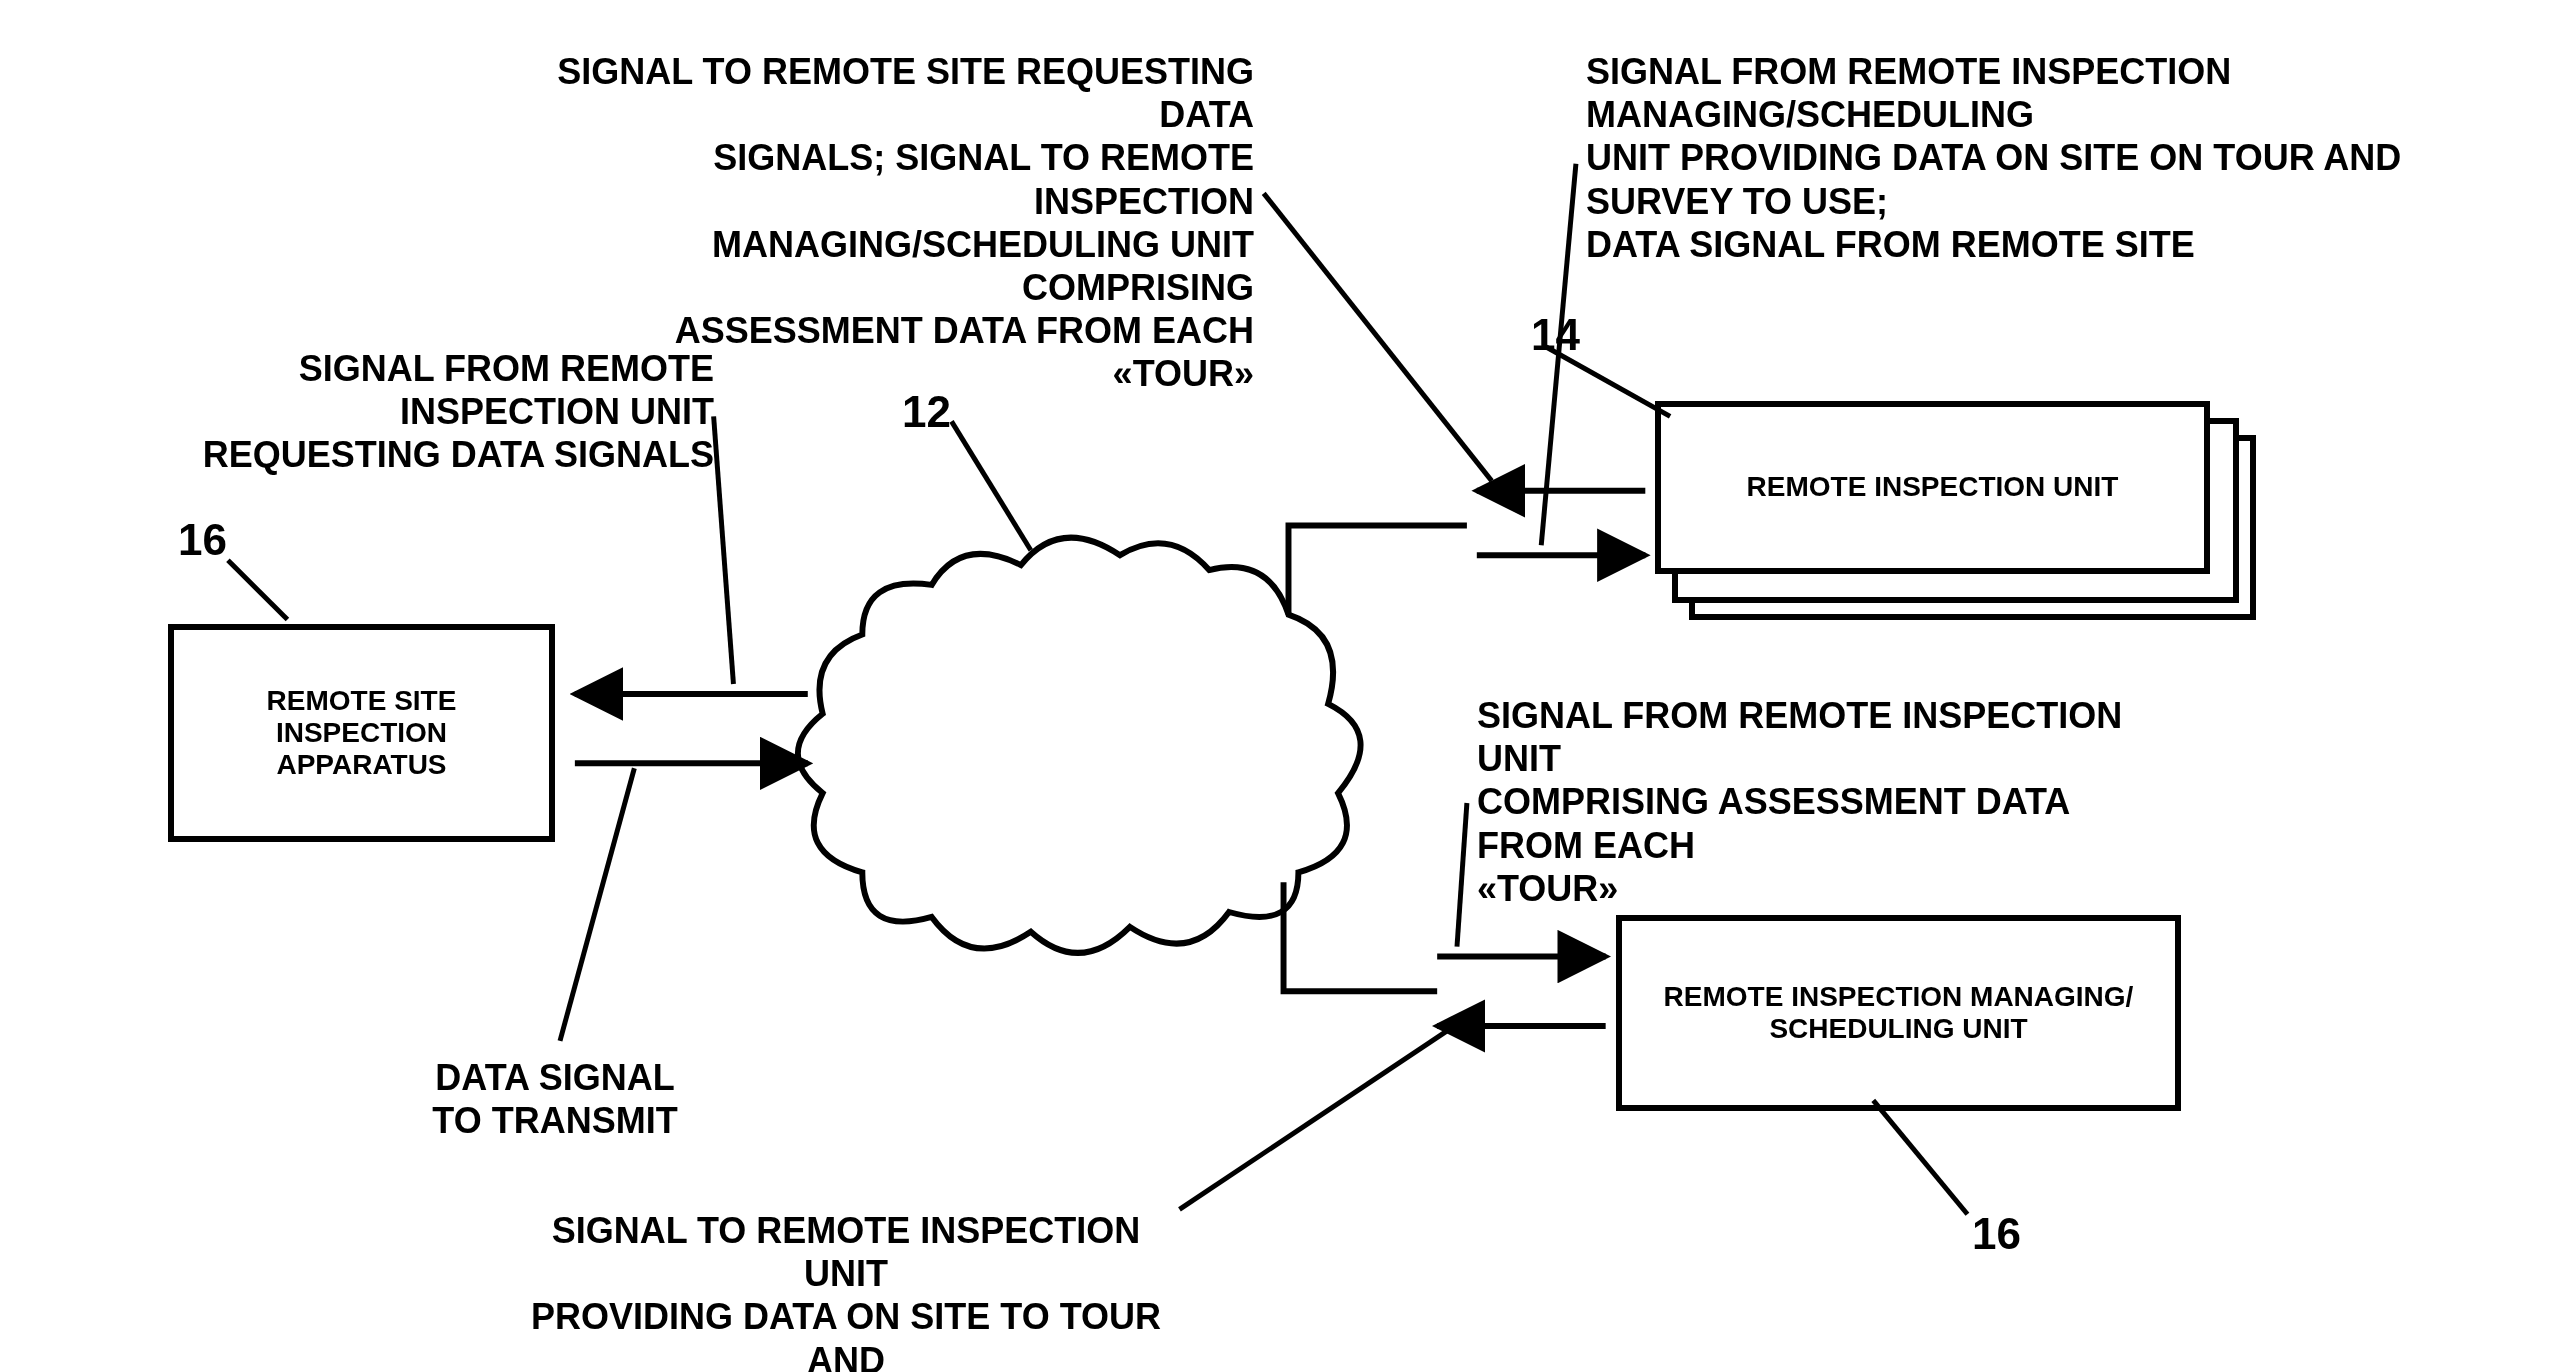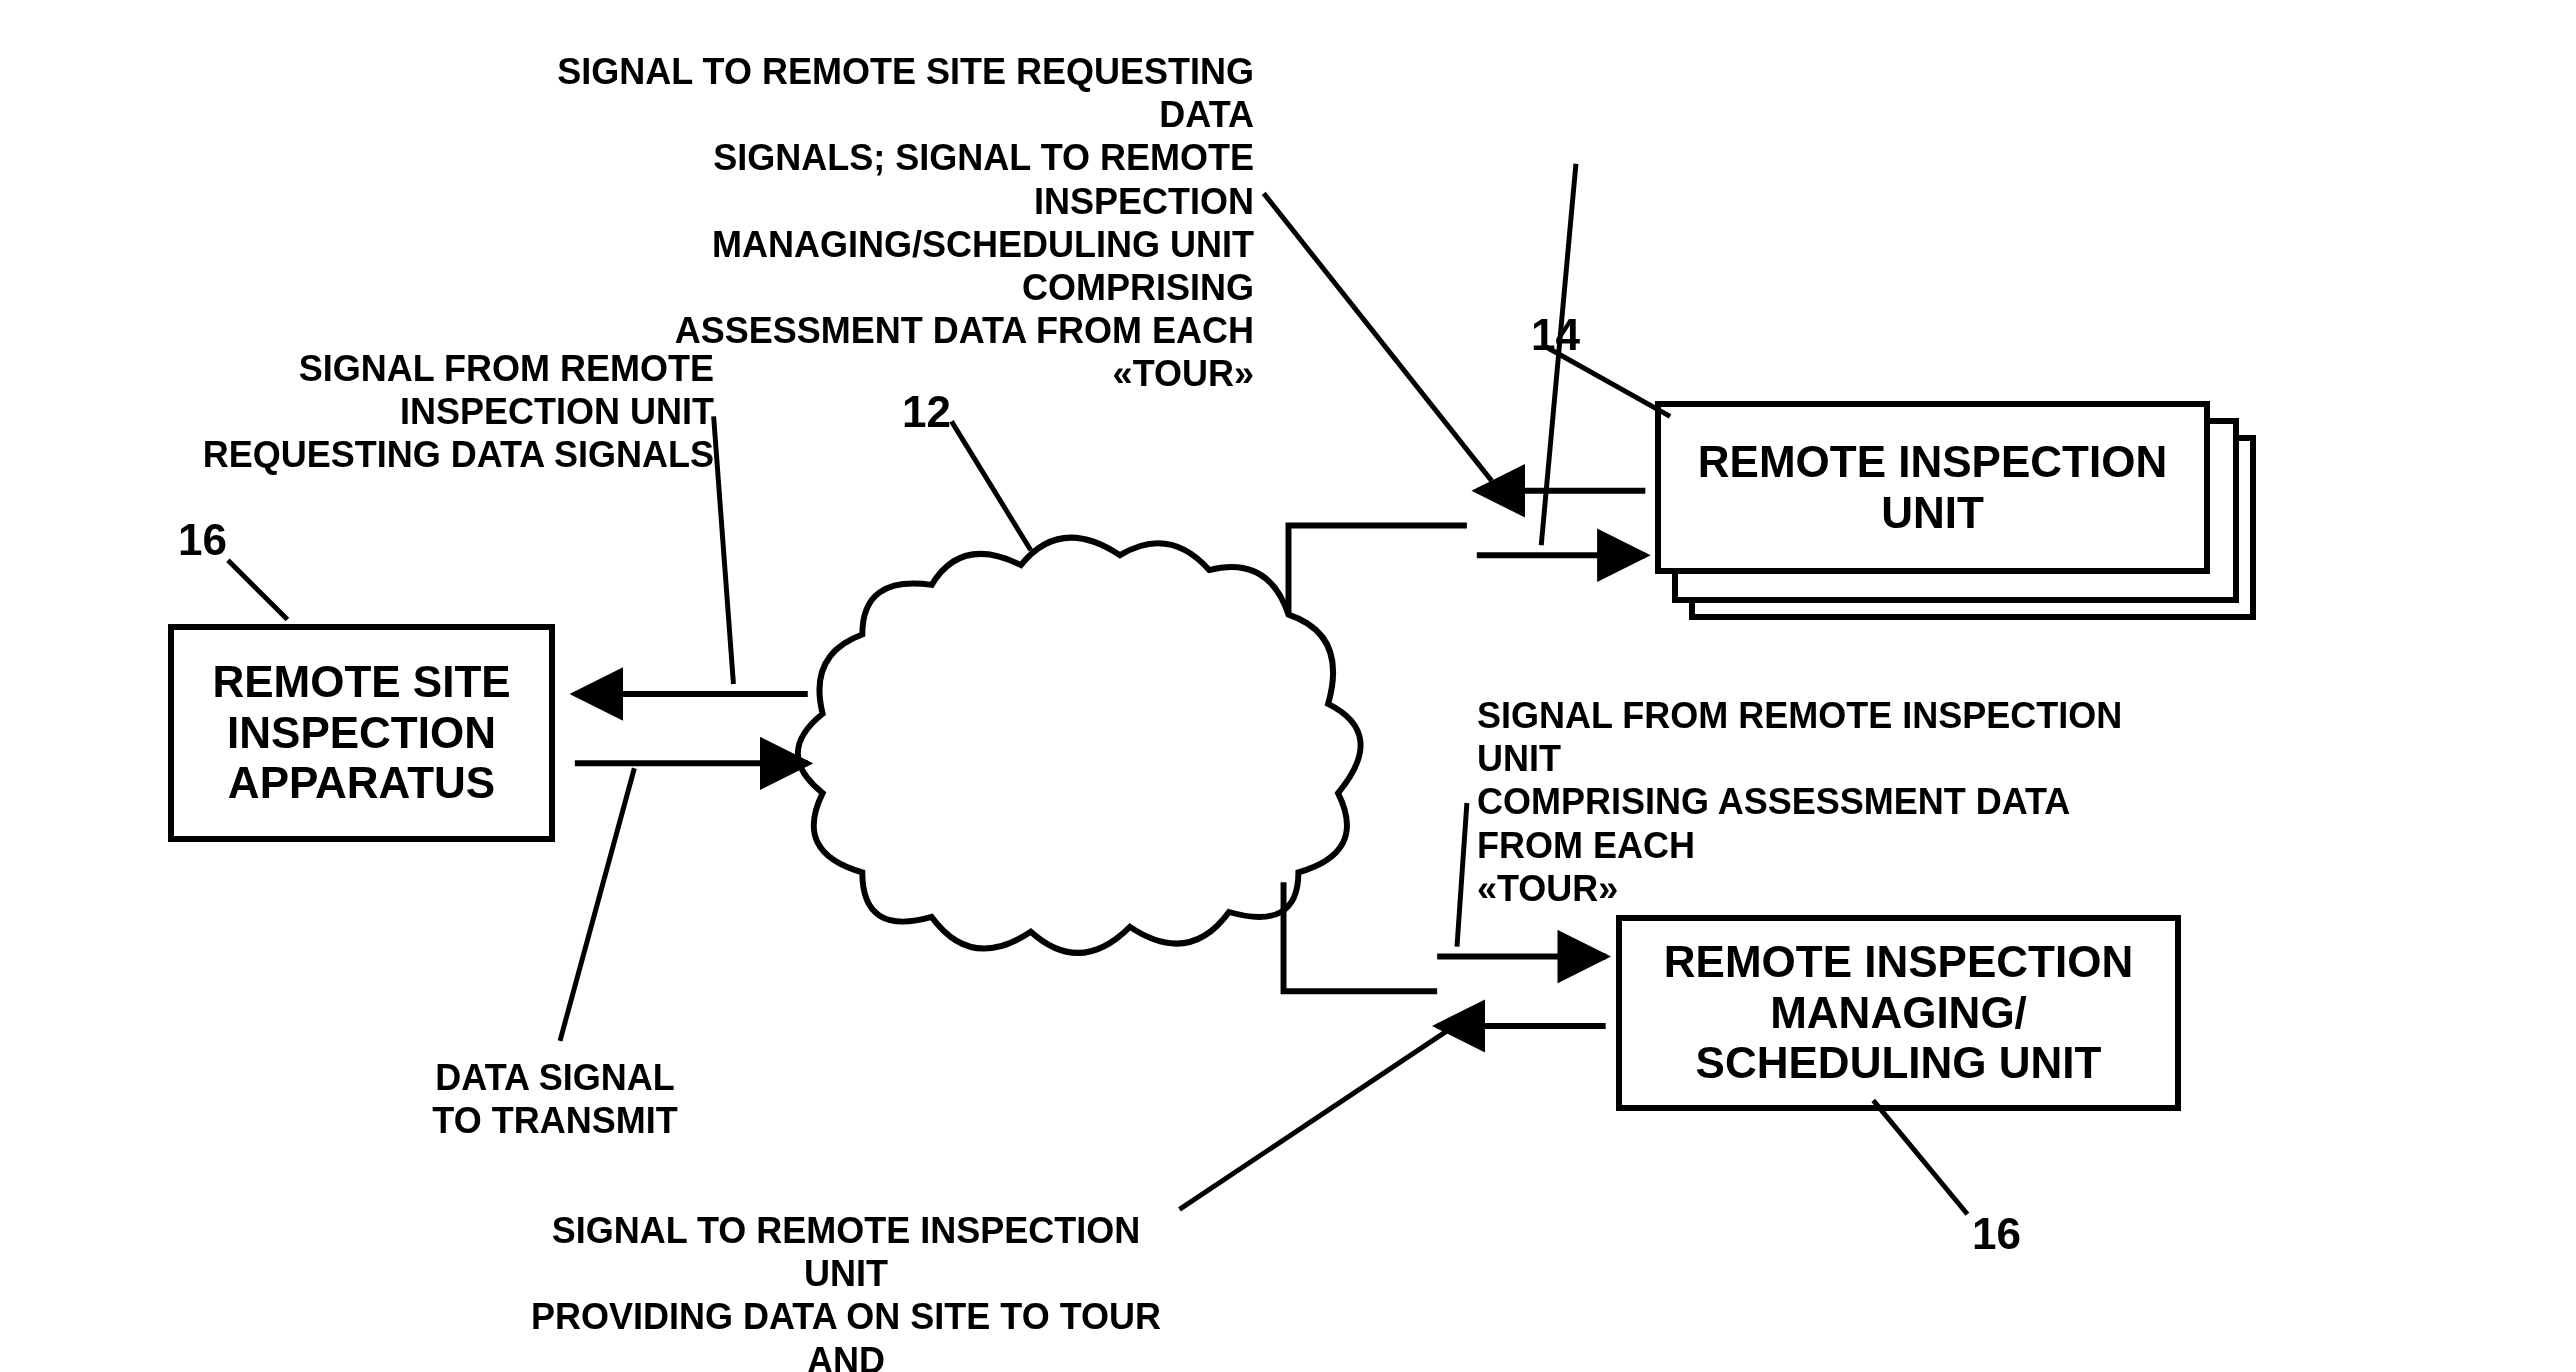--- a/index.html
+++ b/index.html
@@ -18,21 +18,21 @@
     height: 1373px;
   }
   .box {
     position: absolute;
     border: 6px solid #000;
     background: #fff;
     display: flex;
     align-items: center;
     justify-content: center;
     text-align: center;
-    font-size: 44px;
+    font-size: 28px;
     line-height: 1.15;
     padding: 10px 20px;
     box-sizing: border-box;
   }
   .anno {
     position: absolute;
     font-size: 36px;
     line-height: 1.2;
     text-align: left;
     white-space: pre-line;
@@ -84,20 +84,23 @@
     <span>REMOTE INSPECTION
 MANAGING/
 SCHEDULING UNIT</span>
   </div>
 
   <div class="anno right" style="left:540px; top:50px; width:714px;">SIGNAL TO REMOTE SITE REQUESTING DATA
 SIGNALS; SIGNAL TO REMOTE INSPECTION
 MANAGING/SCHEDULING UNIT COMPRISING
 ASSESSMENT DATA FROM EACH «TOUR»</div>
 
+  <div class="anno" style="left:1586px; top:50px; width:971px;">SIGNAL FROM REMOTE INSPECTION MANAGING/SCHEDULING
+UNIT PROVIDING DATA ON SITE ON TOUR AND SURVEY TO USE;
+DATA SIGNAL FROM REMOTE SITE</div>
 
   <div class="anno right" style="left:99px; top:347px; width:615px;">SIGNAL FROM REMOTE INSPECTION UNIT
 REQUESTING DATA SIGNALS</div>
 
   <div class="anno center" style="left:426px; top:1056px; width:258px;">DATA SIGNAL
 TO TRANSMIT</div>
 
   <div class="anno" style="left:1477px; top:694px; width:674px;">SIGNAL FROM REMOTE INSPECTION UNIT
 COMPRISING ASSESSMENT DATA FROM EACH
 «TOUR»</div>

